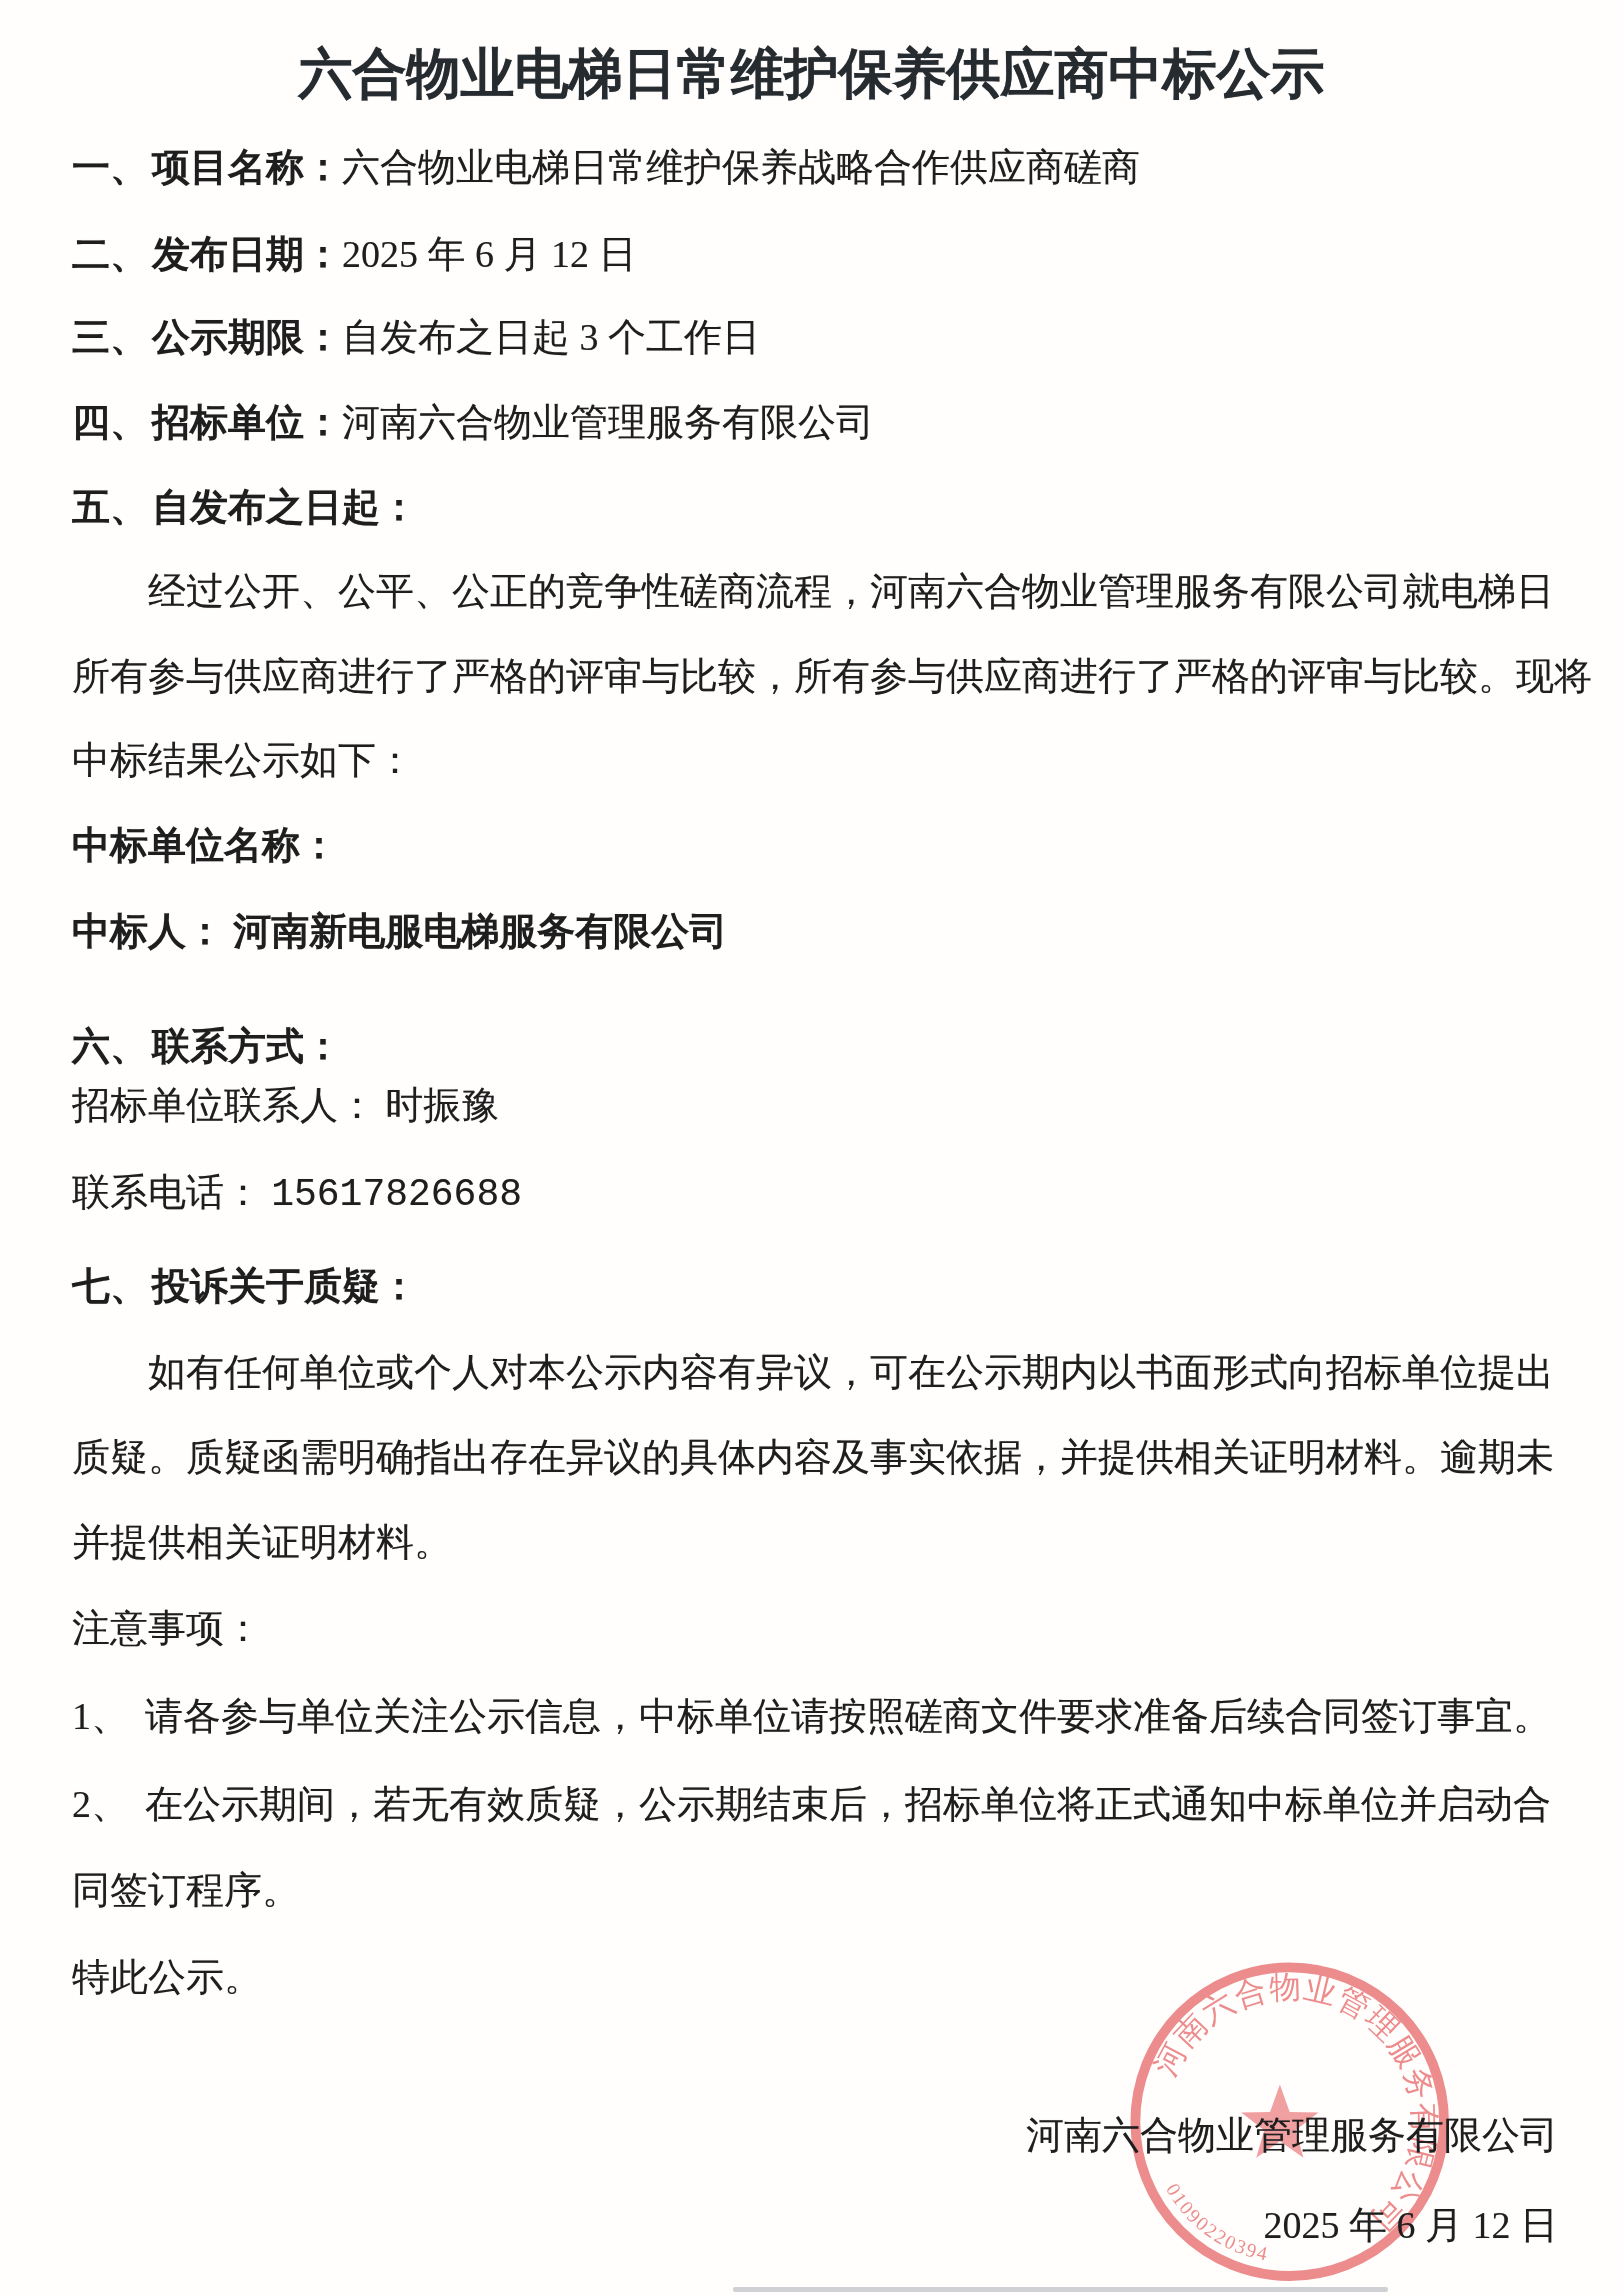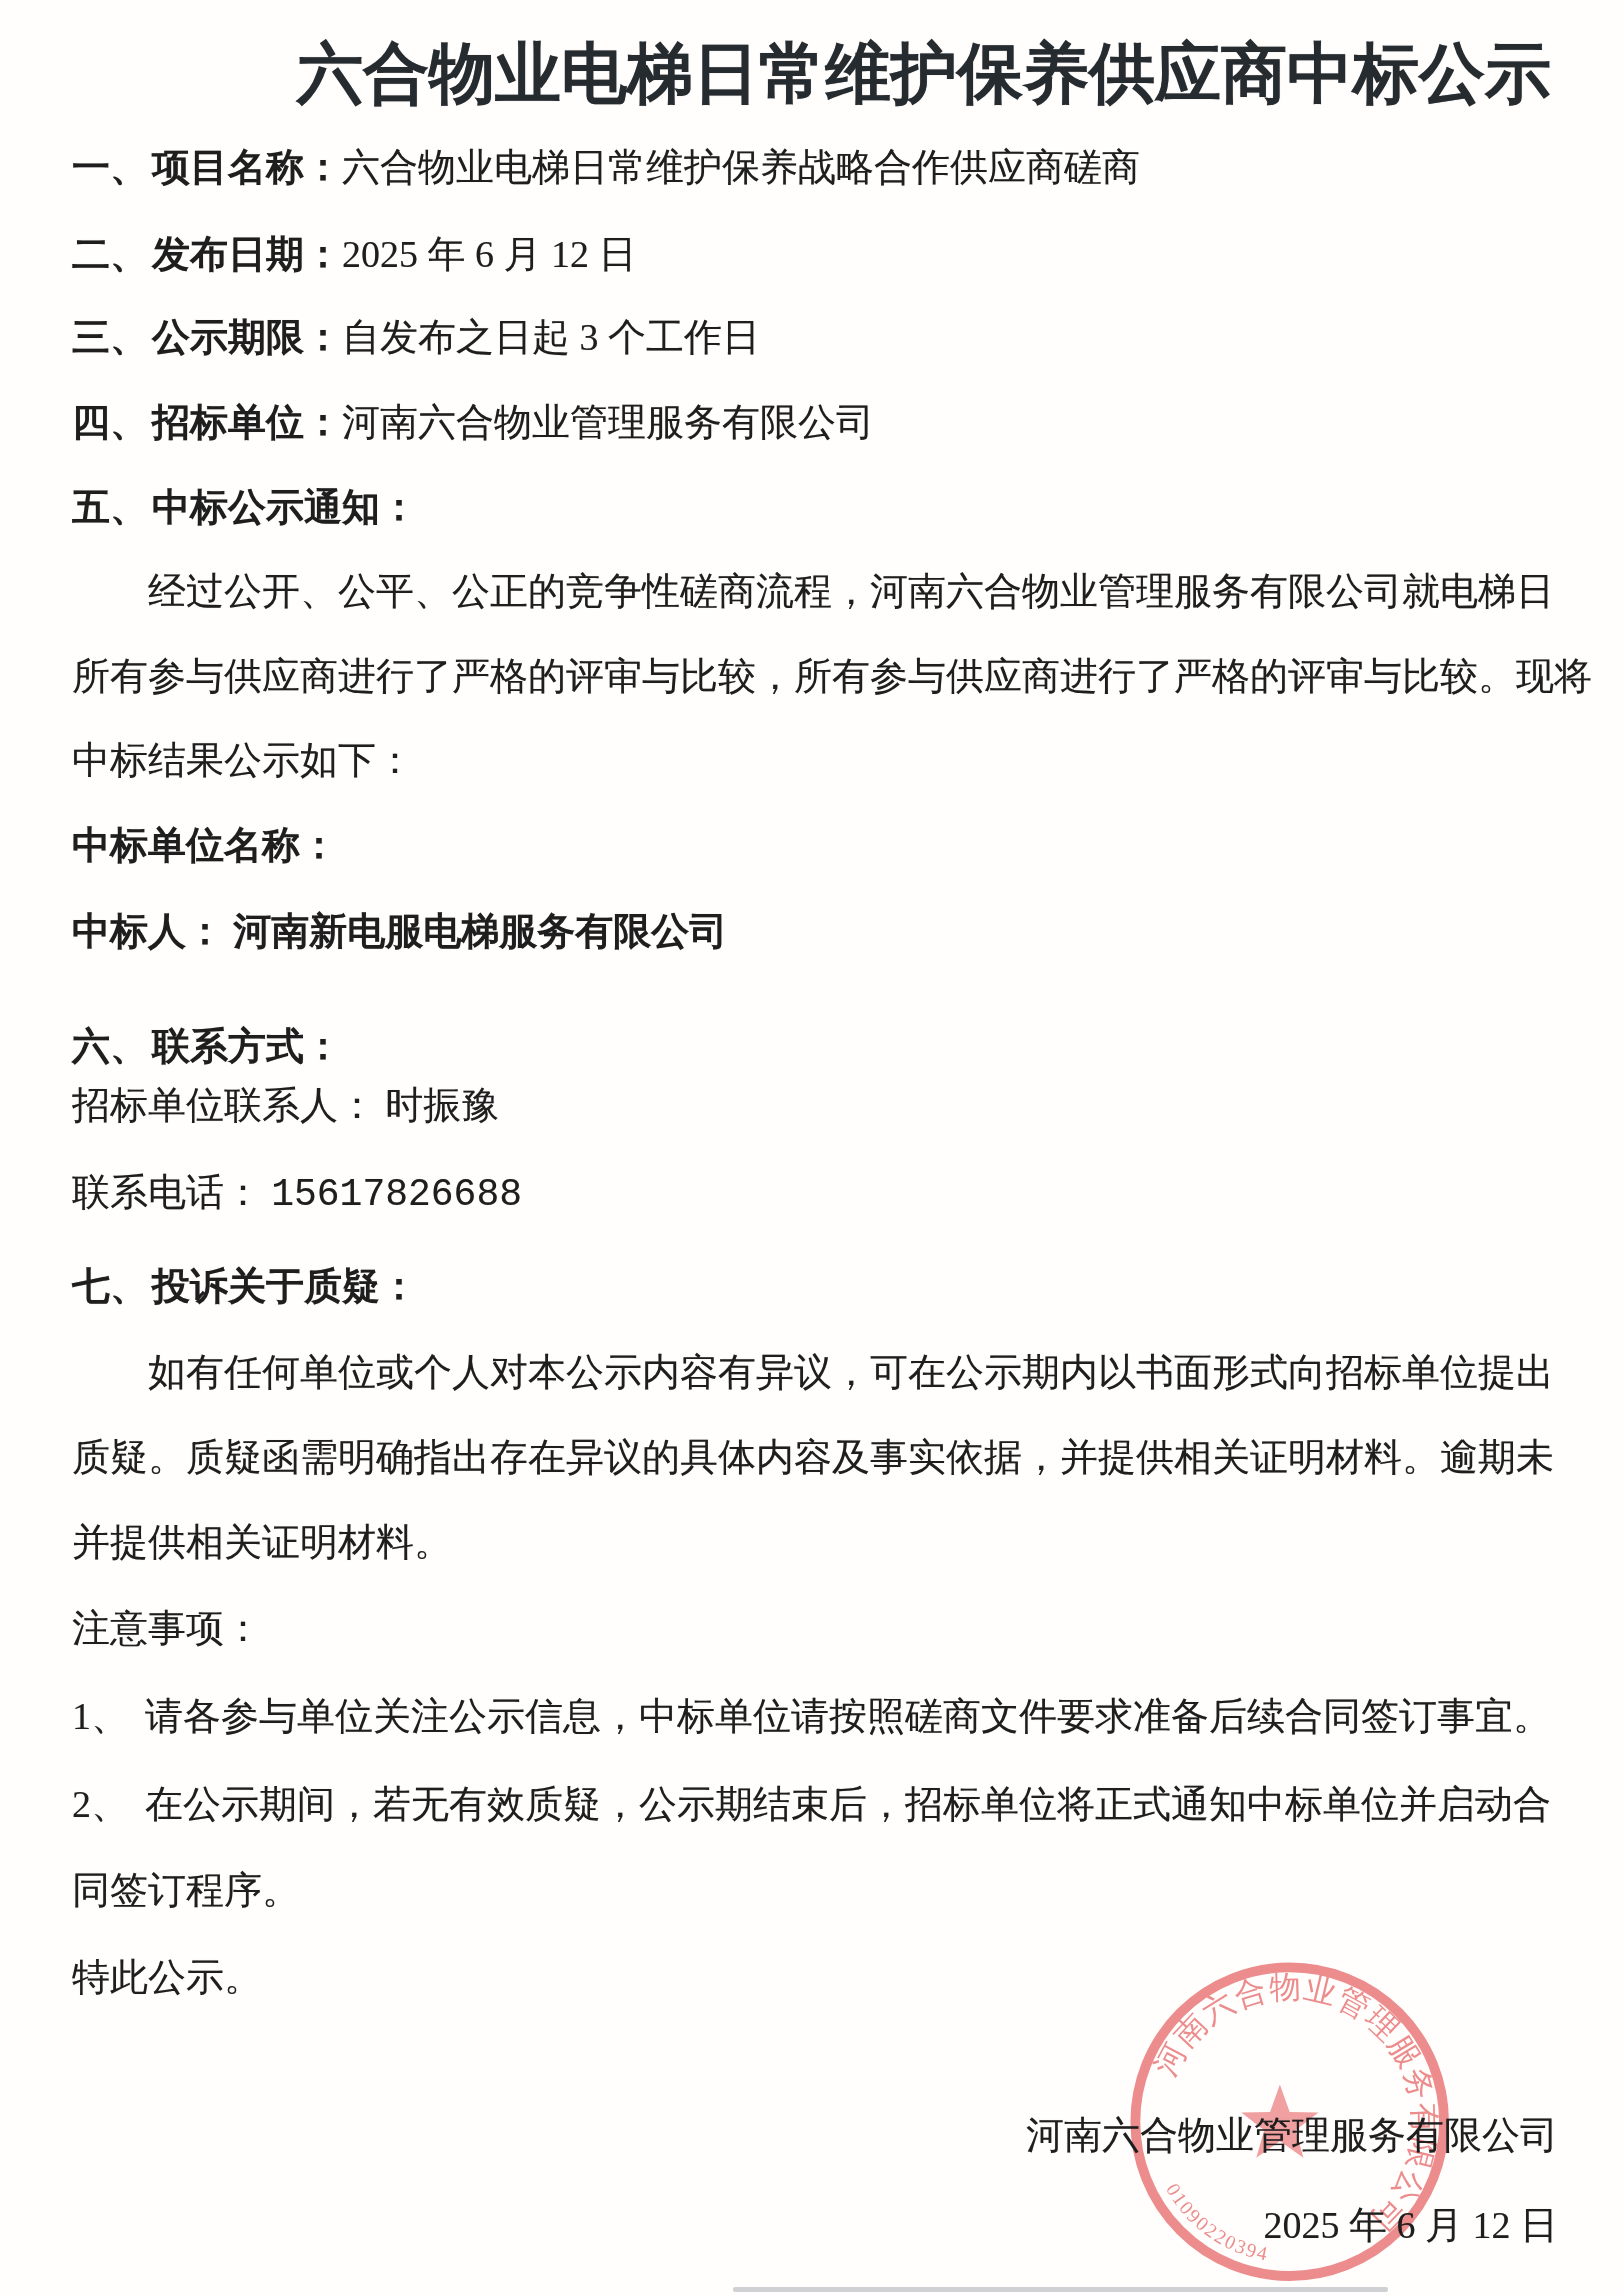--- a/index.html
+++ b/index.html
@@ -6,22 +6,22 @@
   .page{
     position:relative;
     width:1623px;height:2295px;
     background:#fffefd;
     overflow:hidden;
     font-family:"Liberation Serif","DejaVu Serif",serif;
     color:#1e1e1e;
   }
   .doc-title{
     position:absolute;top:38px;left:72px;width:1479px;height:72px;
-    line-height:72px;text-align:right;
-    font-size:66px;font-weight:900;color:#262b30;
+    line-height:72px;text-align:center;
+    font-size:54px;font-weight:900;color:#262b30;
     text-shadow:0 0 0.7px rgba(20,25,30,.55);
     white-space:nowrap;
   }
   .line{
     position:absolute;left:72px;width:1486px;height:52px;line-height:52px;
     font-size:38px;white-space:nowrap;color:#1e1e1e;
     text-shadow:0 0 0.7px rgba(0,0,0,.35);
   }
   .b{font-weight:bold;}
   .g1{margin-left:4px;}   
@@ -75,21 +75,21 @@
 
     <div class="line" style="top:311px">
       <span class="b">三、</span><span class="b g1">公示期限：</span><span>自发布之日起 3 个工作日</span>
     </div>
 
     <div class="line" style="top:396px">
       <span class="b">四、</span><span class="b g1">招标单位：</span><span>河南六合物业管理服务有限公司</span>
     </div>
 
     <div class="line" style="top:481px">
-      <span class="b">五、</span><span class="b g1">中标公示通知：</span>
+      <span class="b">五、</span><span class="b g1">自发布之日起：</span>
     </div>
 
     <div class="line ind" style="top:565px">经过公开、公平、公正的竞争性磋商流程，河南六合物业管理服务有限公司就电梯日</div>
     <div class="line" style="top:650px">所有参与供应商进行了严格的评审与比较，所有参与供应商进行了严格的评审与比较。现将</div>
     <div class="line" style="top:734px">中标结果公示如下：</div>
 
     <div class="line b" style="top:819px">中标单位名称：</div>
 
     <div class="line" style="top:905px">
       <span class="b">中标人：</span><span class="b vgap">河南新电服电梯服务有限公司</span>

